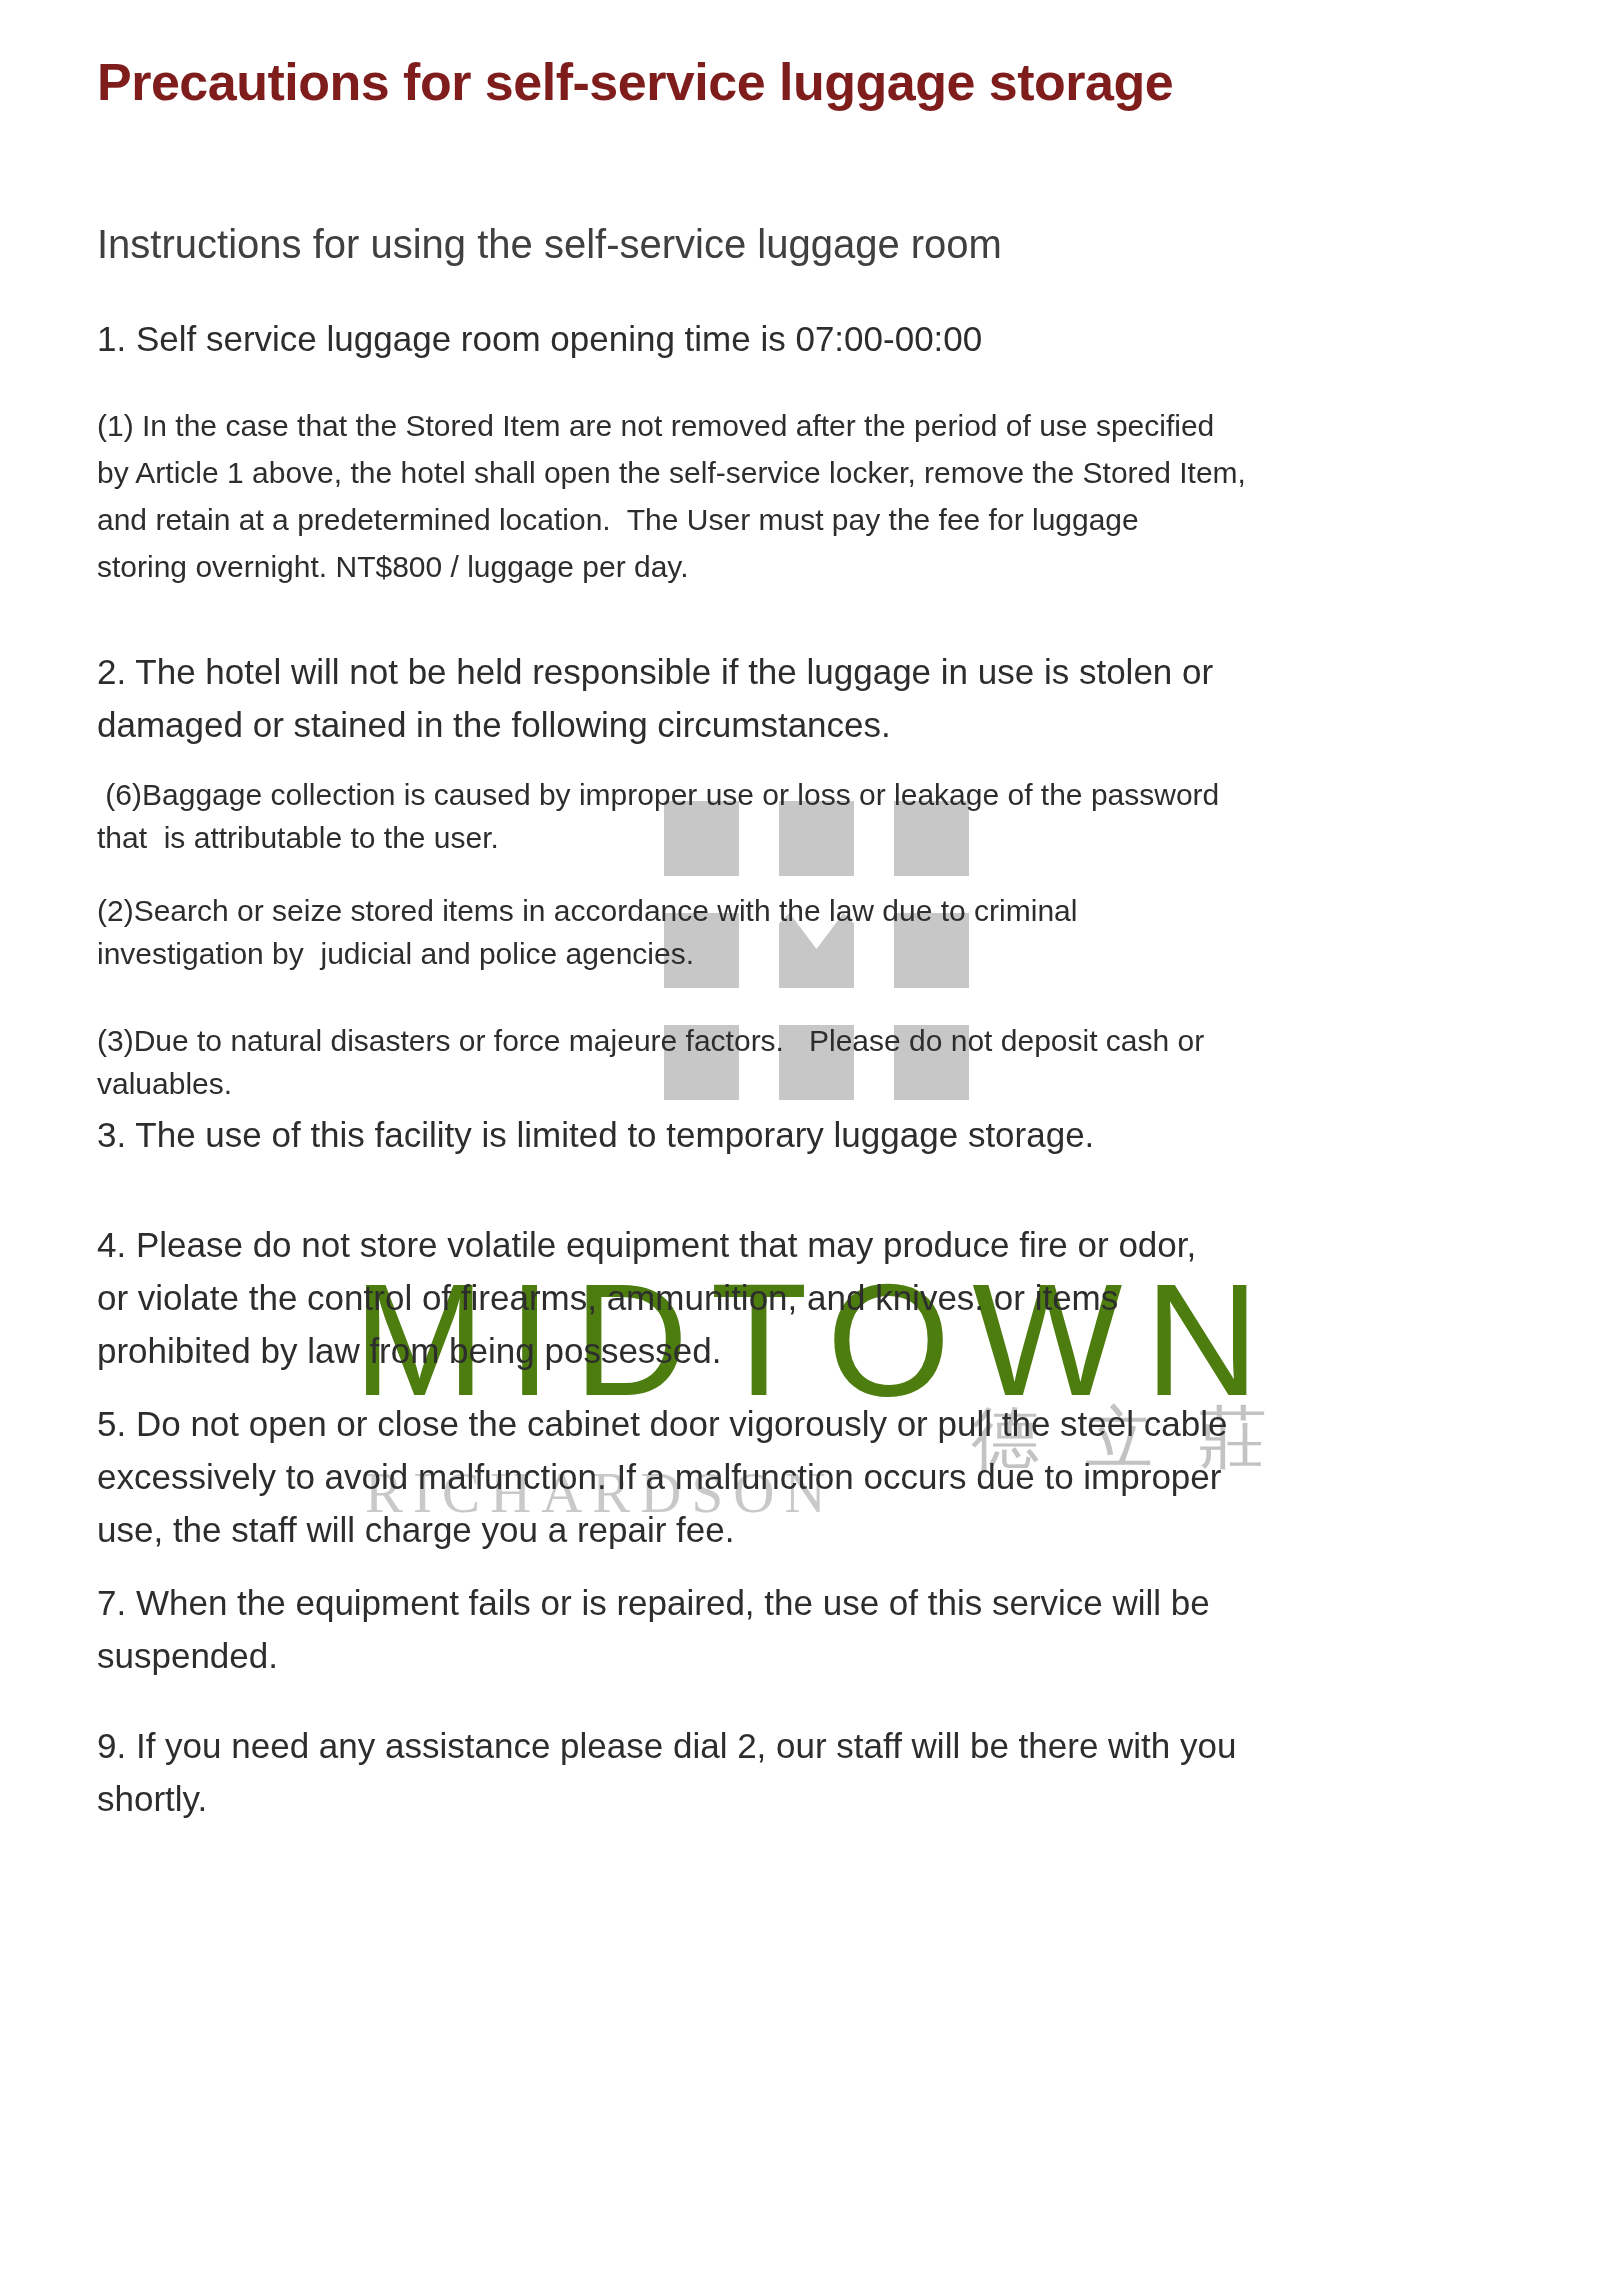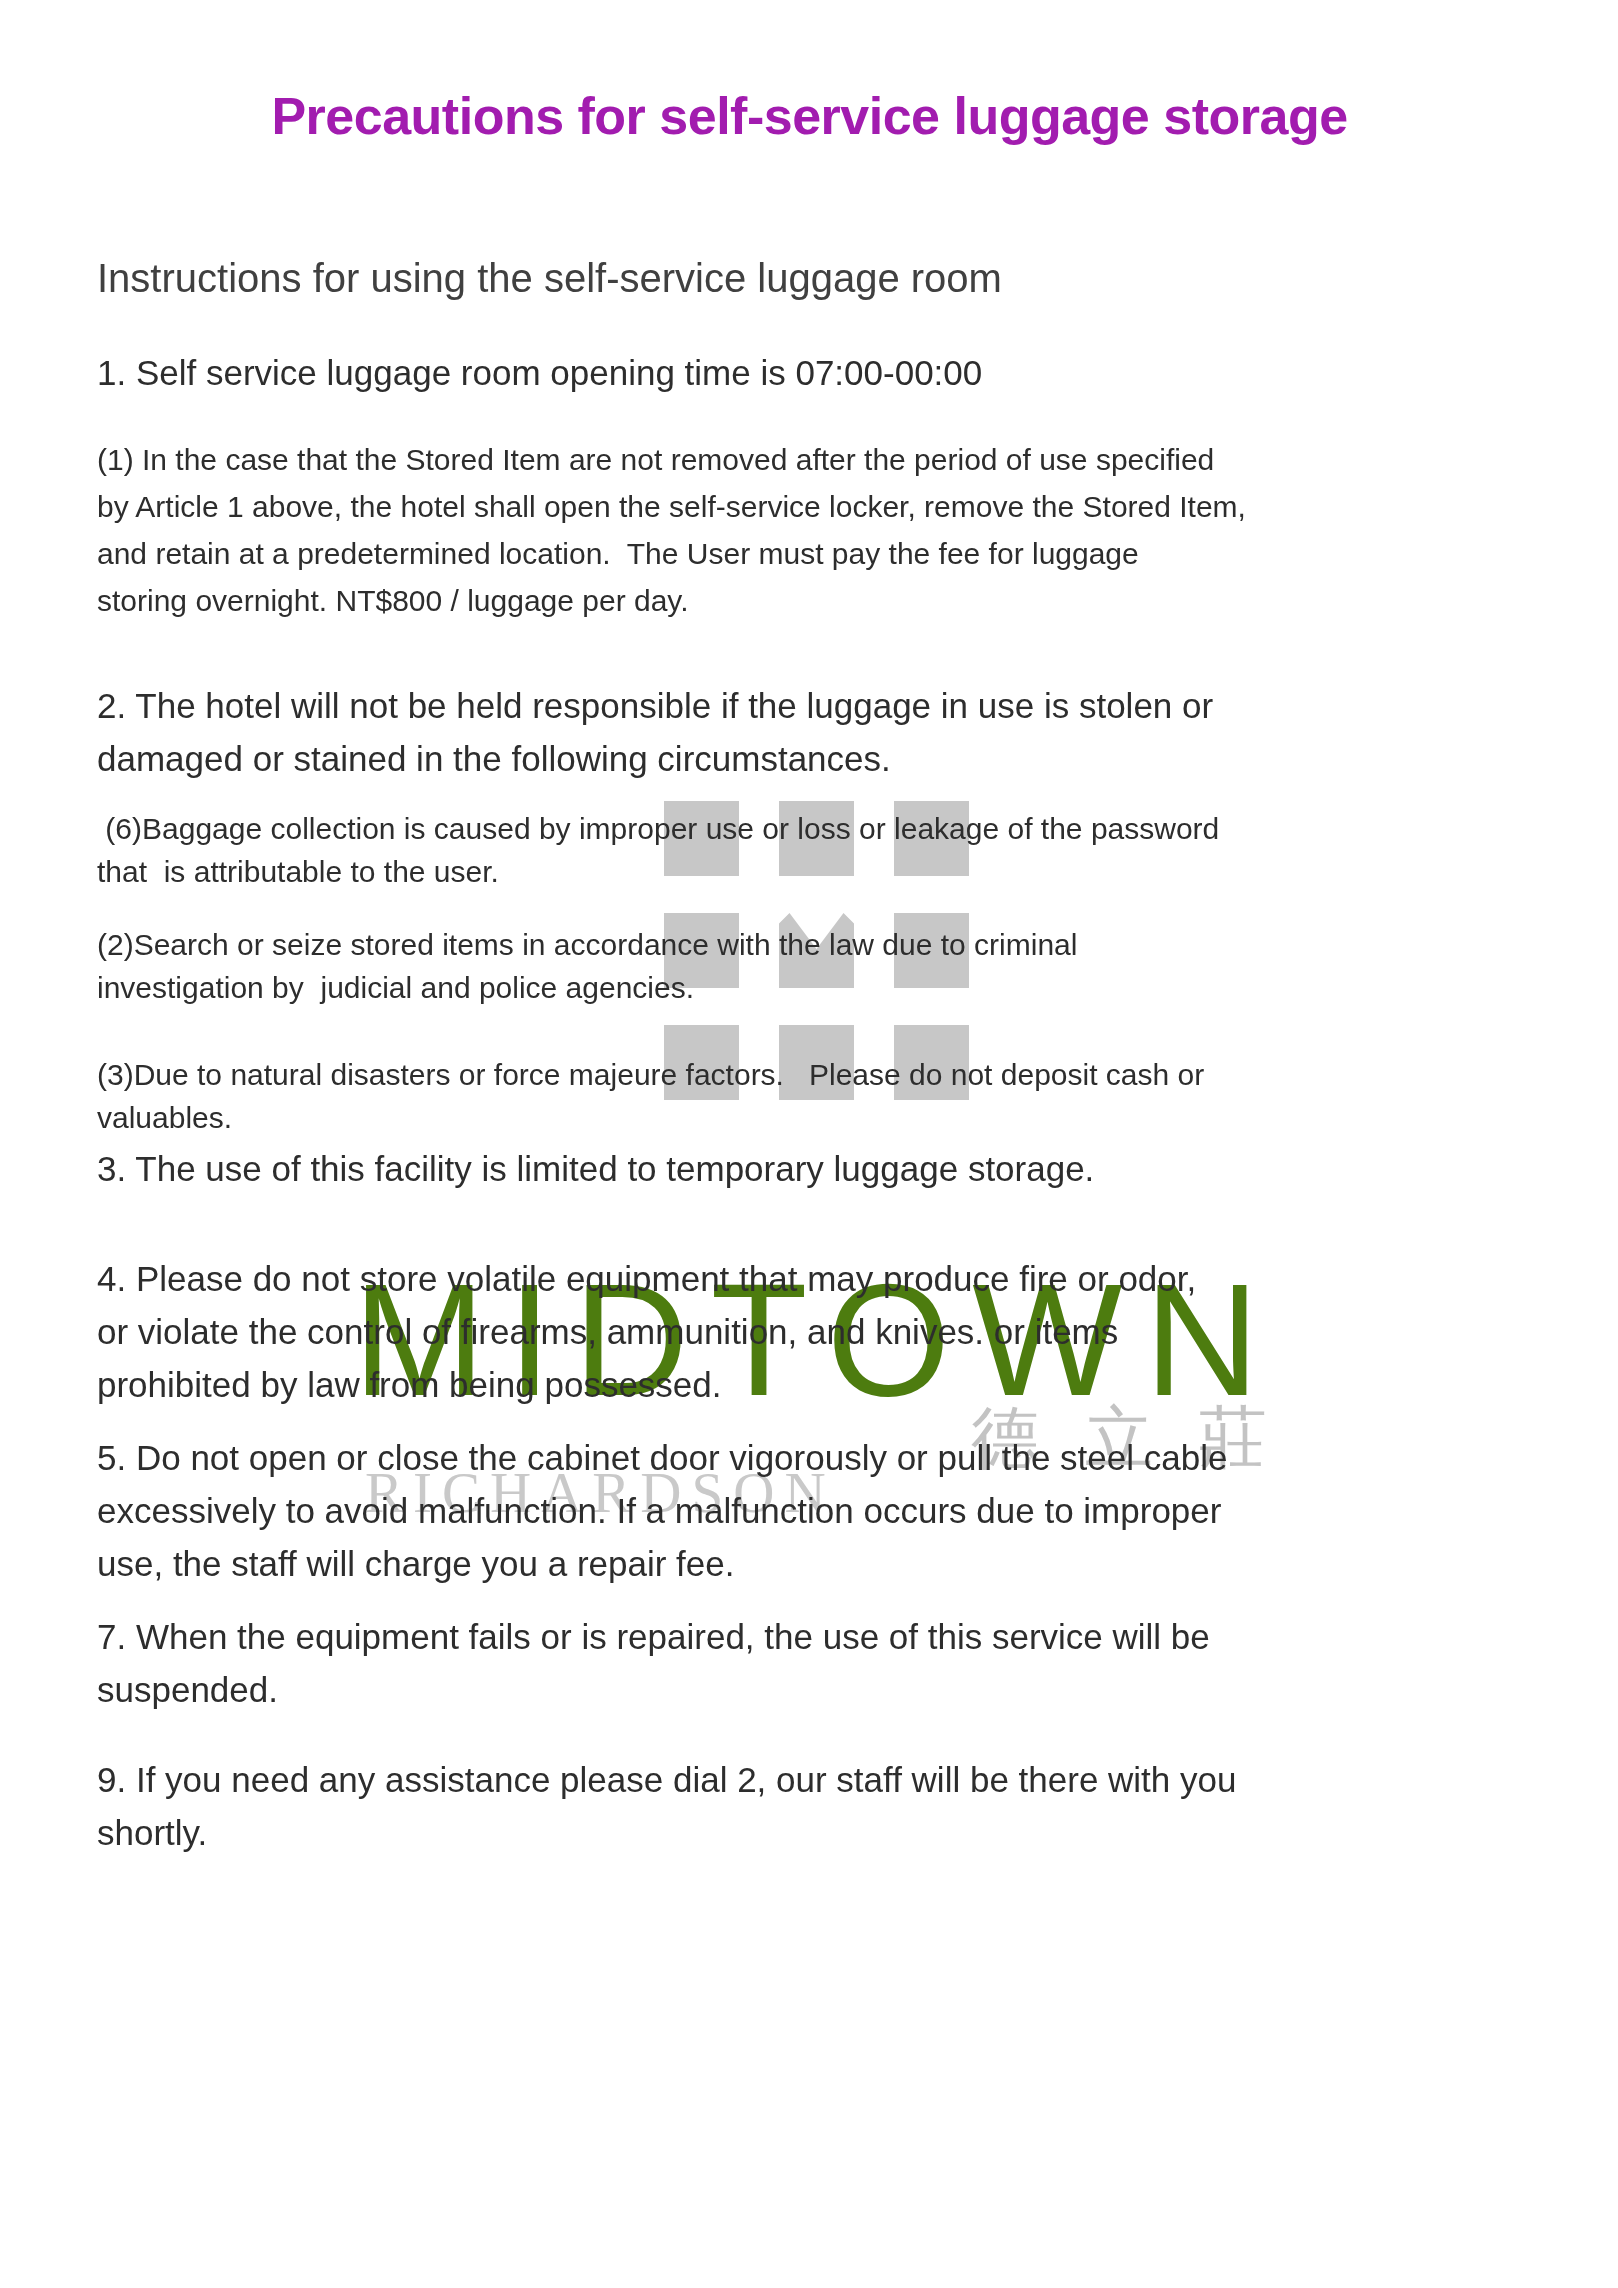--- a/index.html
+++ b/index.html
@@ -39,24 +39,24 @@
   }
   .wm-cn {
     position:absolute; left:971px; top:1398px;
     font-size:68px; line-height:79px; letter-spacing:46px;
     color:#c3c3c3; white-space:pre;
   }
 
   
   .content { position:relative; z-index:1; padding:0 97px; }
   .doc-title {
-    margin-top:84px;
+    margin-top:50px;
     font-size:52px; line-height:65px; font-weight:700;
     letter-spacing:-0.5px;
-    text-align:center; color:#a21caf; white-space:pre;
+    color:#7f1d1d; white-space:pre;
   }
   .section-heading {
     margin-top:102px;
     font-size:40px; line-height:54px; color:#404040; white-space:pre;
   }
   .item  { font-size:35px; line-height:53px; color:#2d2d2d; white-space:pre; }
   .sub   { font-size:30px; line-height:43px; color:#2d2d2d; white-space:pre; }
   .para  { font-size:30px; line-height:47px; color:#2d2d2d; white-space:pre; }
   .justify {
     white-space:normal; text-align:justify; word-spacing:8.3px;

